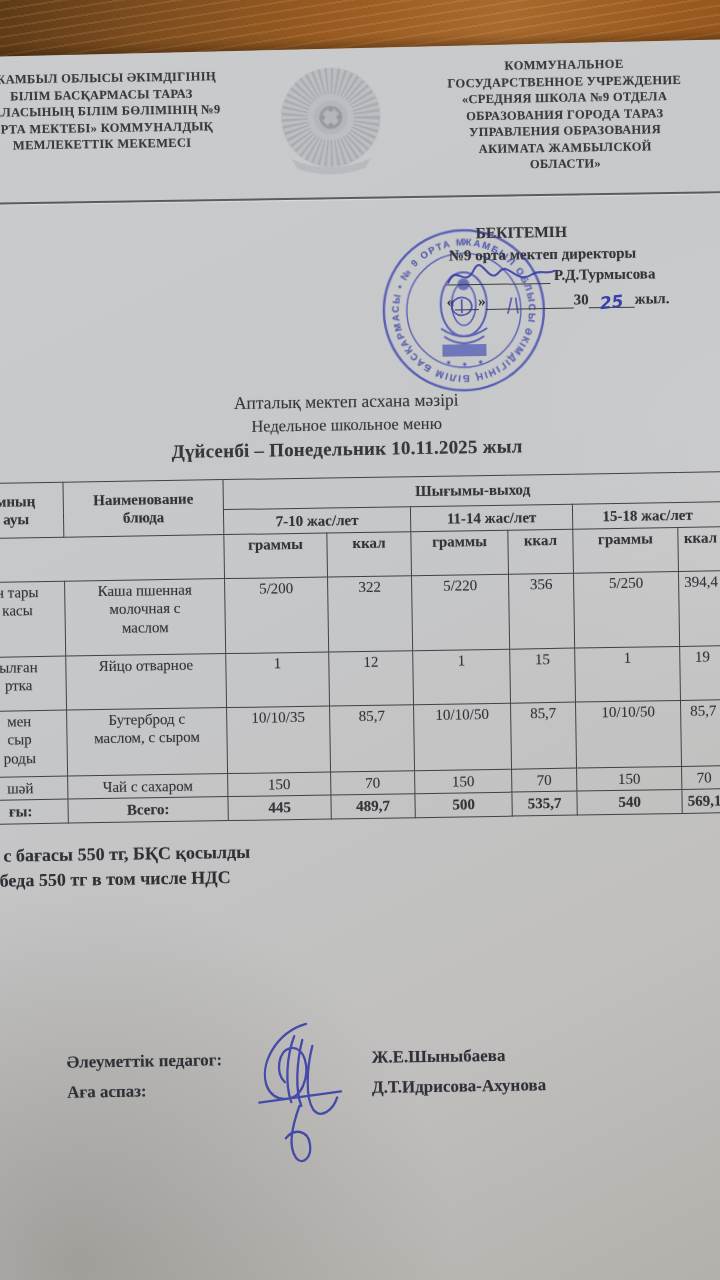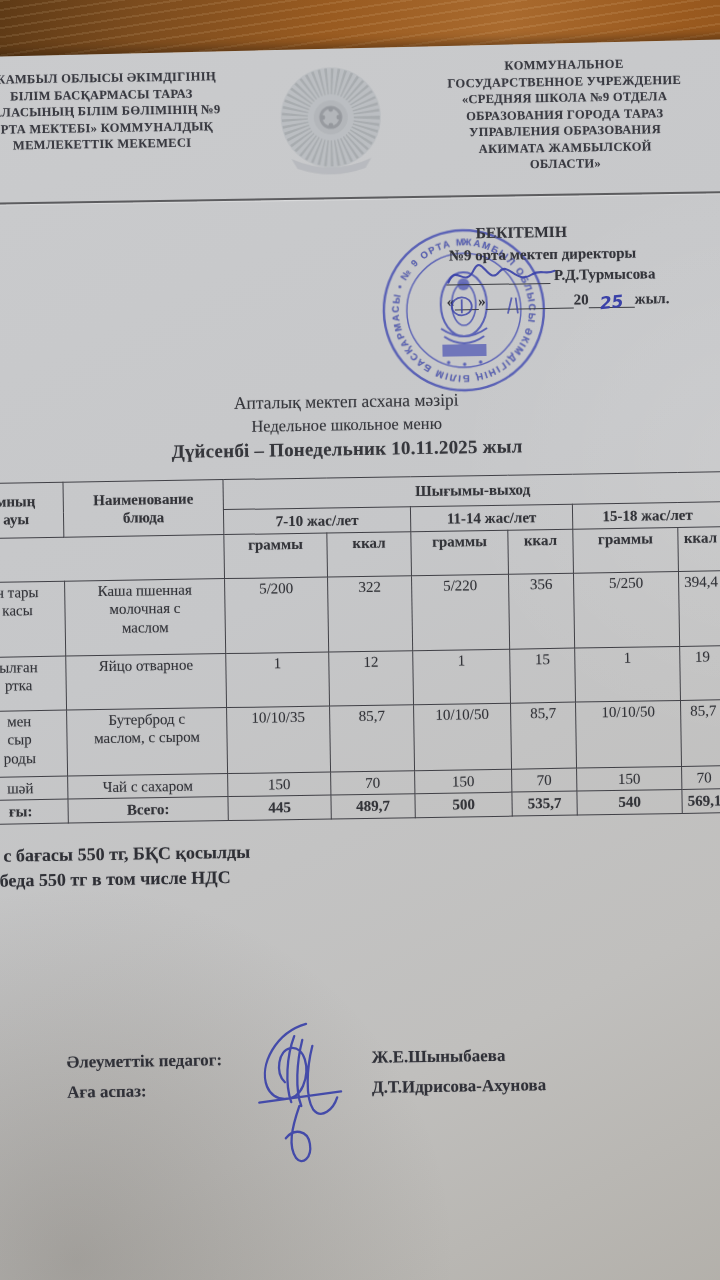--- a/index.html
+++ b/index.html
@@ -118,21 +118,21 @@
     <circle cx="102" cy="138" r="1.7" fill="#5159b4"></circle>
   </svg>
 
   <div class="abs appr" style="left:482px;top:226px;font-size:15.5px;">БЕКІТЕМІН</div>
   <div class="abs appr" style="left:455px;top:249px;">№9 орта мектеп директоры</div>
   <div class="abs appr" style="left:452px;top:270px;">
     <span class="blank" style="width:104px;"></span>
     <span>Р.Д.Турмысова</span>
   </div>
   <div class="abs appr" style="left:452px;top:295px;">
-    <span>«</span><span class="blank" style="width:24px;"></span><span>»</span><span class="blank" style="width:88px;"></span><span>20</span><span class="blank" style="width:46px;text-align:center;"><span class="hand" style="font-size:17px;display:inline-block;transform:rotate(-5deg);">25</span></span><span>жыл.</span>
+    <span>«</span><span class="blank" style="width:24px;"></span><span>»</span><span class="blank" style="width:88px;"></span><span>30</span><span class="blank" style="width:46px;text-align:center;"><span class="hand" style="font-size:17px;display:inline-block;transform:rotate(-5deg);">25</span></span><span>жыл.</span>
   </div>
 
   <svg class="abs" style="left:448px;top:258px;" width="120" height="40" viewBox="0 0 120 40">
     <path d="M6 26 C14 6 22 34 32 13 C40 -2 46 30 57 16 C66 5 74 30 90 19 C98 14 104 20 112 16" fill="none" stroke="#3a41a8" stroke-width="2.1" stroke-linecap="round" opacity=".9"></path>
   </svg>
   <svg class="abs" style="left:455px;top:296px;" width="120" height="26" viewBox="0 0 120 26">
     <ellipse cx="12" cy="12" rx="10" ry="9" fill="none" stroke="#3a41a8" stroke-width="1.8" opacity=".8"></ellipse>
     <path d="M12 5 L12 19" stroke="#3a41a8" stroke-width="1.8" opacity=".8"></path>
     <path d="M62 4 L58 20 M66 4 L68 20" stroke="#3a41a8" stroke-width="1.8" opacity=".75" fill="none"></path>
   </svg>

